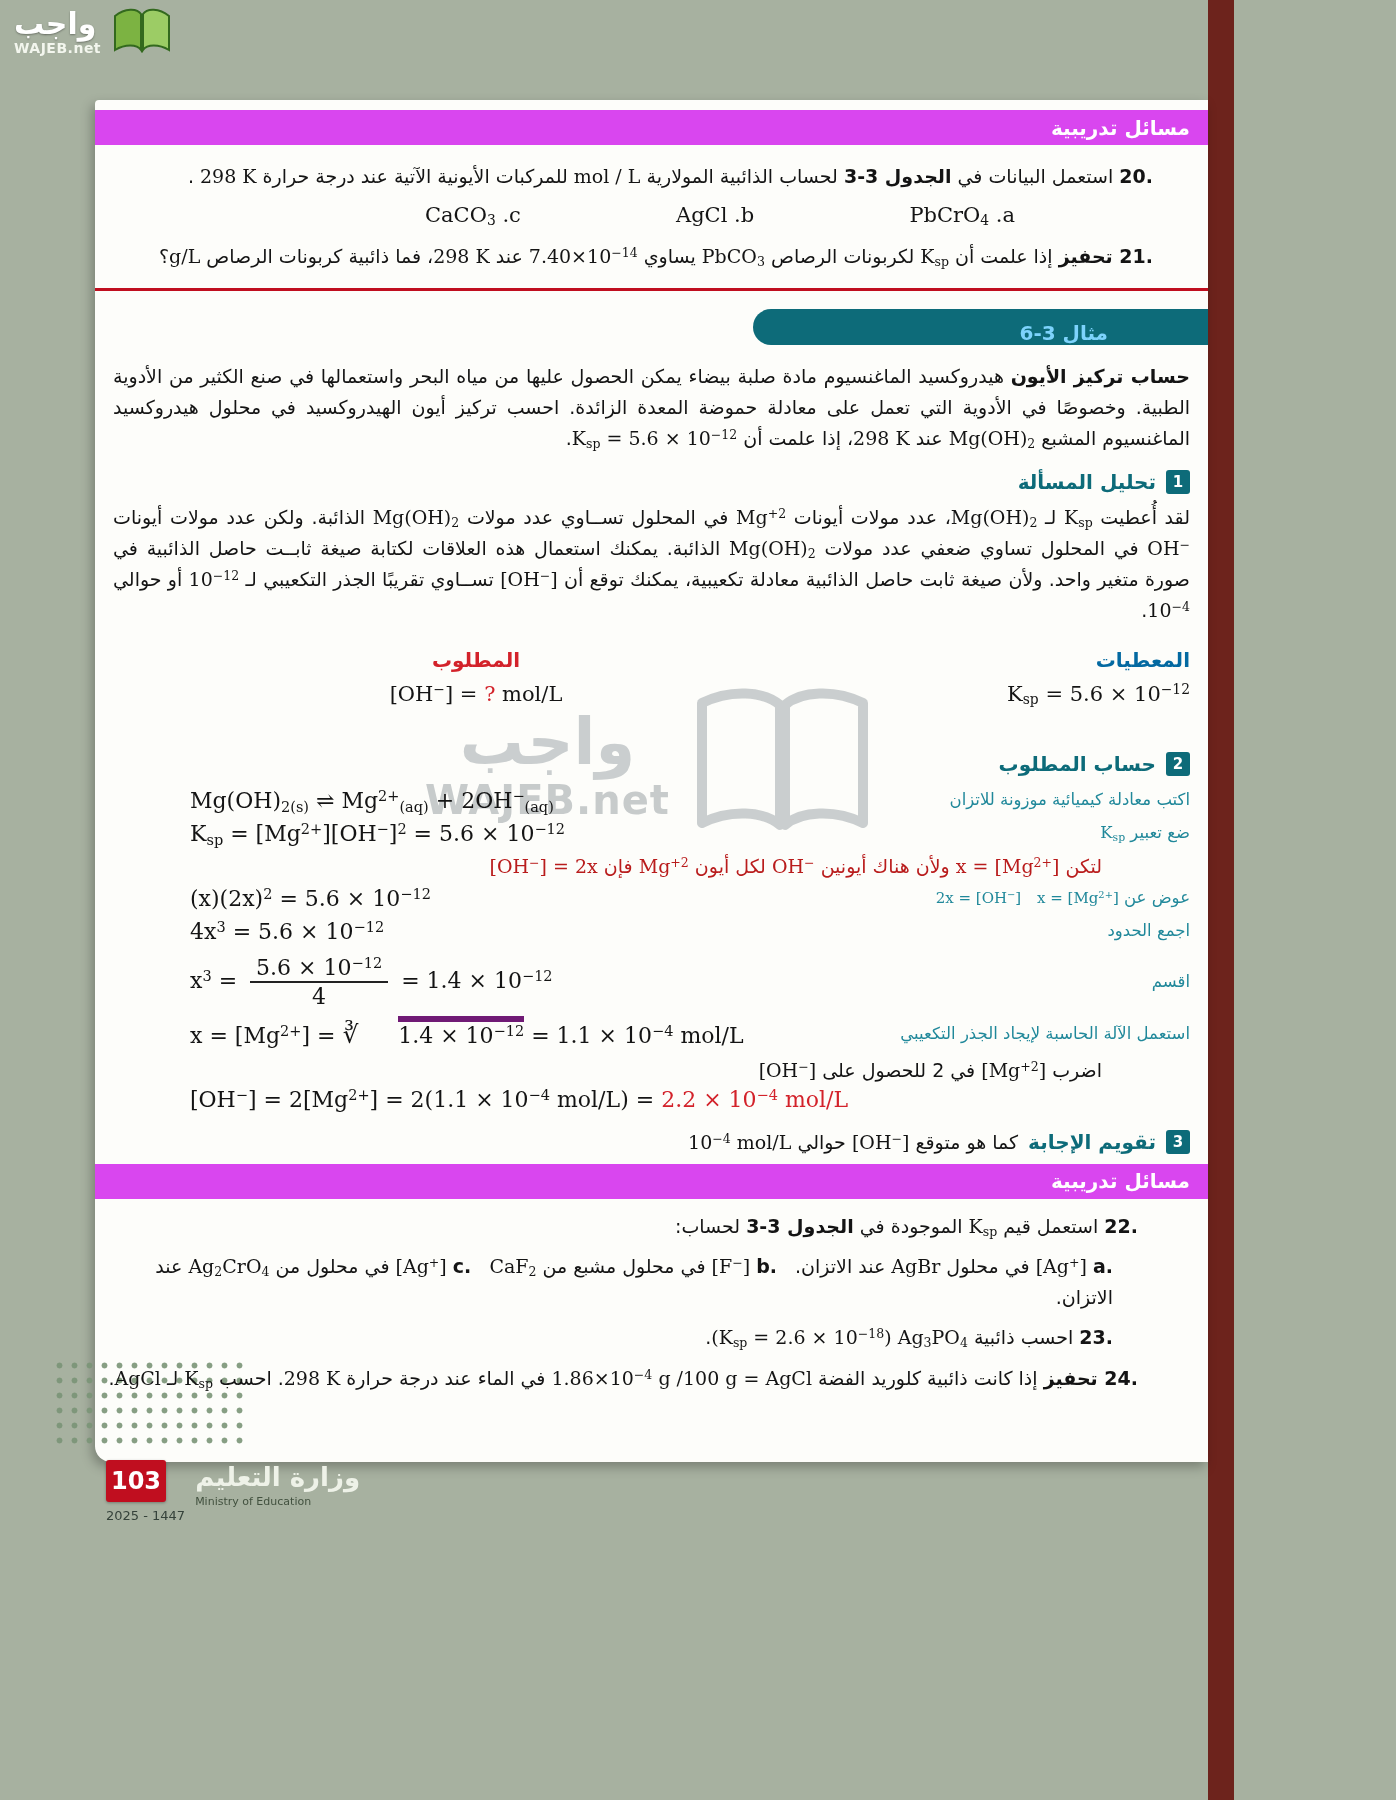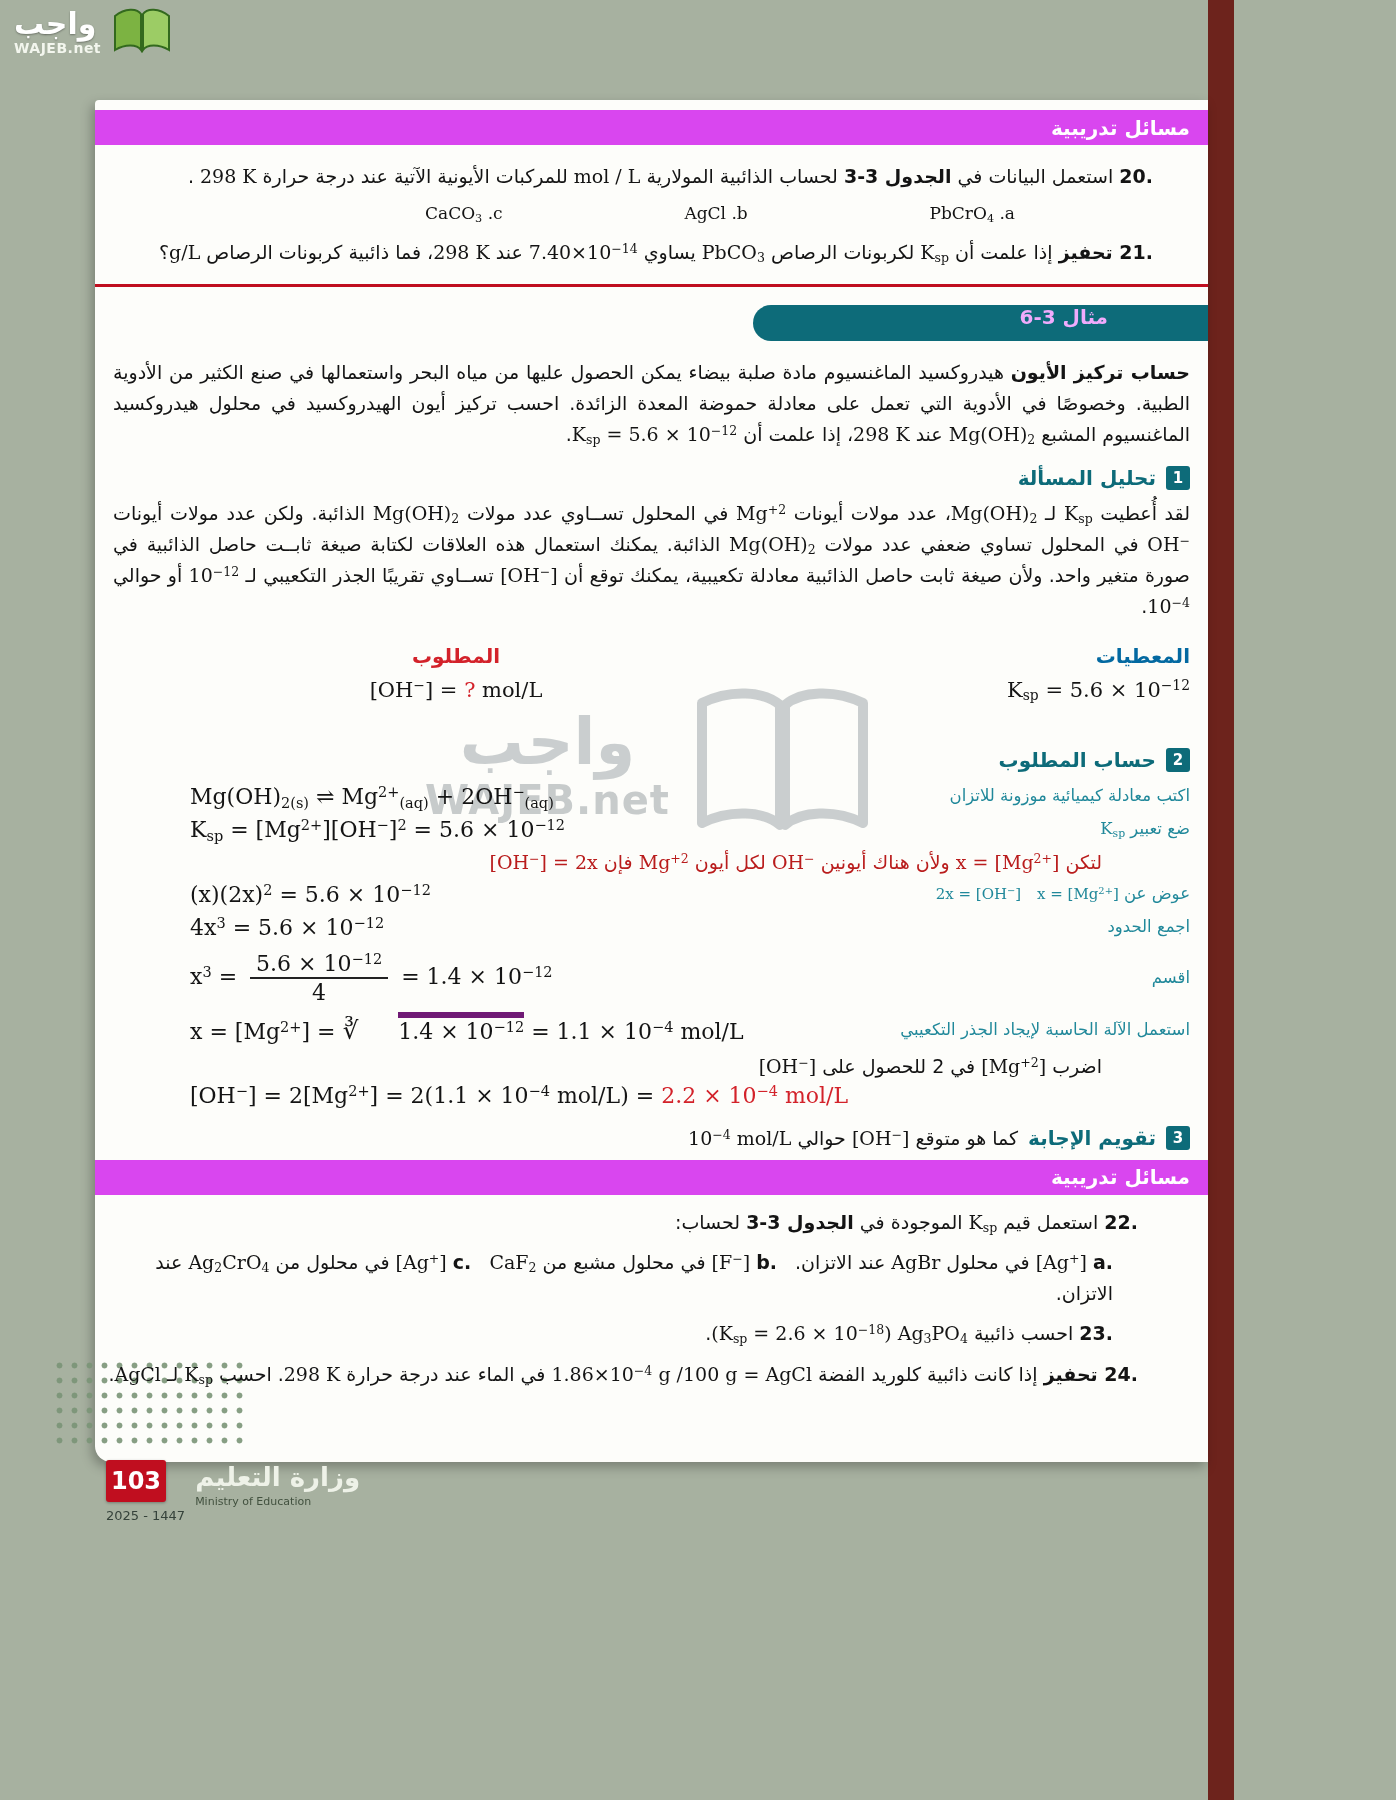--- a/index.html
+++ b/index.html
@@ -20,43 +20,43 @@
   .page section, .page .tab { position:relative; z-index:1; }
 
   
   .red-bar { height:35px; background:#d946ef; display:flex; align-items:center; direction:rtl;
              padding:0 18px; color:#fff; font-weight:bold; font-size:20px; }
   .practice.top .red-bar { margin-top:10px; }
   .prob { direction:rtl; text-align:right; font-size:19px; color:#141414; line-height:1.6; }
   .practice.top .prob { padding:0 55px 0 18px; }
   .prob.p20 { margin-top:16px;text-align:right; }
   .items-row { display:flex; direction:ltr; justify-content:space-between; margin-top:12px;
-               padding:0 193px 0 330px; font-family:"DejaVu Serif", serif; font-size:17px; color:#141414; }
+               padding:0 193px 0 330px; font-family:"DejaVu Serif", serif; font-size:21px; color:#141414; }
   .prob.p21 { margin-top:14px; }
   .red-line { height:3px; background:#c00e1f; margin-top:16px; }
 
   
   .tab { margin:18px 0 0 auto; width:455px; height:36px; background:#0d6b79; border-radius:18px 0 0 18px;
-         color:#f0abfc; font-weight:bold; font-size:20px; display:flex; align-items:flex-start;
+         color:#7dd3fc; font-weight:bold; font-size:20px; display:flex; align-items:flex-end;
          direction:rtl; padding-right:100px; }
 
   .example { padding:14px 18px 0 18px; }
   .para { direction:rtl; text-align:justify; font-size:19px; line-height:31px; color:#141414; }
   .para[data-name="example-intro"] { margin-top:2px; }
 
   .step-head { direction:rtl; display:flex; align-items:center; gap:10px; margin:16px 0 8px; }
   .step-num { width:24px; height:24px; background:#0d6b79; color:#fff; font-weight:bold; font-size:15px;
               display:flex; align-items:center; justify-content:center; border-radius:3px; flex:0 0 auto; }
   .step-title { color:#0d6b79; font-weight:bold; font-size:20px; }
 
   .gr-row { position:relative; height:88px; margin-top:22px; }
   .given { position:absolute; right:0; top:0; text-align:right; direction:rtl; }
   .giv-title { color:#0369a1; font-weight:bold; font-size:20px; }
   .giv-value { margin-top:10px; padding-left:35px; font-family:"DejaVu Serif", serif; font-size:21px; direction:ltr; color:#141414;}
-  .required { position:absolute; left:198px; top:0; width:290px; text-align:center; }
+  .required { position:absolute; left:218px; top:0; width:290px; text-align:center; }
   .req-title { color:#d3222a; font-weight:bold; font-size:20px; }
   .req-value { margin-top:10px; font-family:"DejaVu Serif", serif; font-size:21px; direction:ltr; color:#141414;}
 
   .work { margin-top:4px; }
   .wrow { display:flex; justify-content:space-between; align-items:center; direction:ltr; padding:4px 0; }
   .wrow.tall { padding:8px 0; }
   .eq { font-family:"DejaVu Serif","DejaVu Sans", serif; font-size:22px; color:#141414; margin-left:77px; direction:ltr; }
   .lbl { direction:rtl; text-align:right; color:#20889a; font-size:16.5px; max-width:420px; line-height:1.35; }
   .wline { direction:rtl; text-align:right; font-size:19px; color:#b91c1c; padding:5px 88px 5px 0; }
   .wnote { direction:rtl; text-align:right; font-size:19px; color:#141414; padding:6px 88px 2px 0; }

